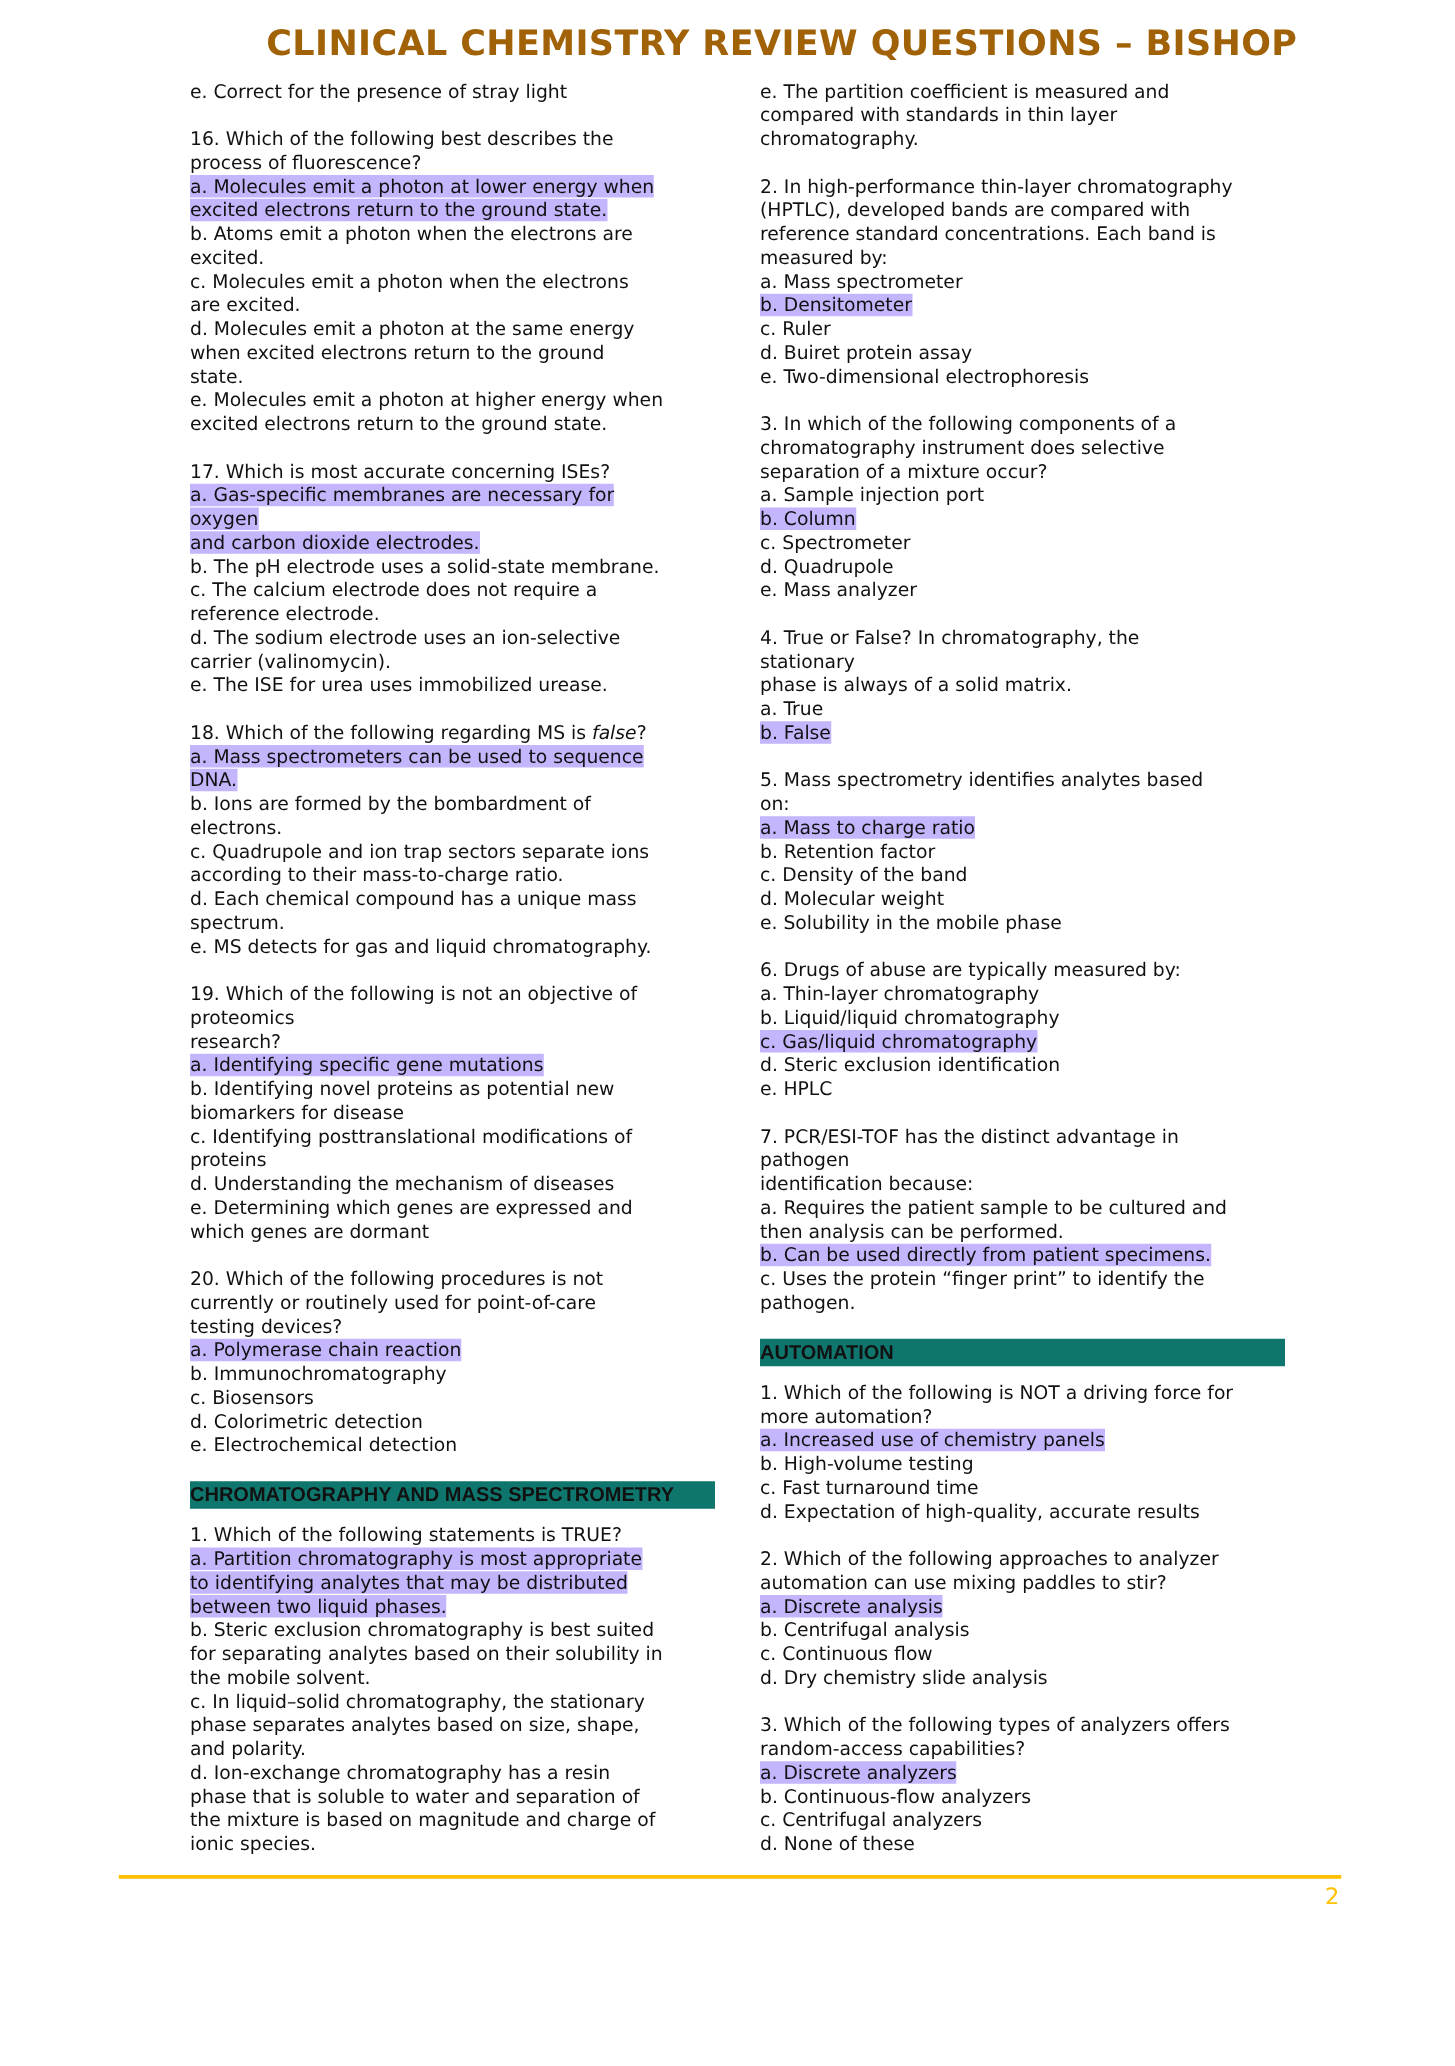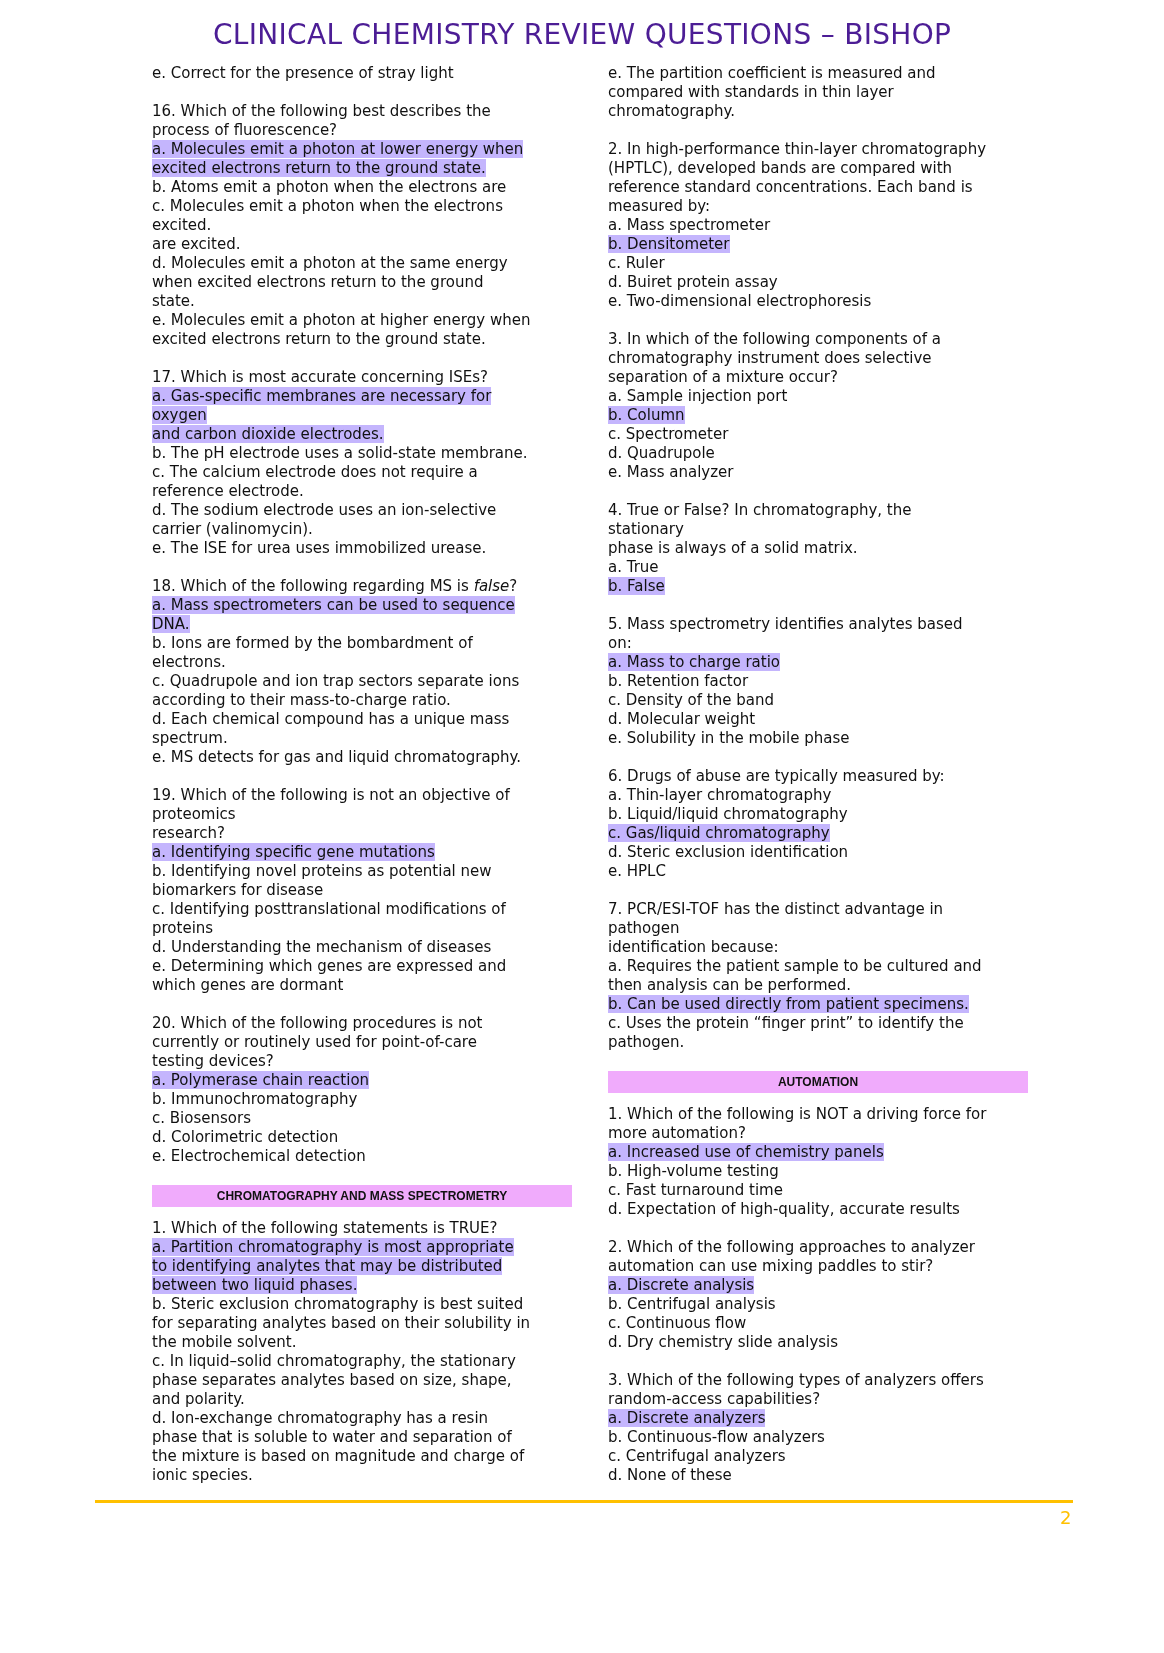--- a/index.html
+++ b/index.html
@@ -1,28 +1,28 @@
 <!DOCTYPE html>
 <html><head>
   <meta charset="utf-8">
   <style>
     html, body { margin: 0; padding: 0; background: #ffffff; }
     body { width: 1164px; height: 1653px; position: relative; overflow: hidden;
            font-family: "DejaVu Sans", sans-serif; color: #111; }
-    .title { position: absolute; left: 213px; top: 18px; font-size: 28px; font-weight: normal;
-             color: #4c1d95; letter-spacing: 0.3px; white-space: nowrap;
+    .title { position: absolute; left: 213px; top: 18px; font-size: 28px; font-weight: bold;
+             color: #a16207; letter-spacing: 0.3px; white-space: nowrap;
              font-family: "DejaVu Sans", sans-serif; text-align: right; }
     .col { position: absolute; top: 64px; font-size: 15px; line-height: 19px; }
     .col.left { left: 152px; width: 420px; }
     .col.right { left: 608px; width: 420px; }
     .q { margin: 0 0 19px 0; }
     .line { display: block; }
     .hl { background: #c4b5fd; }
-    .section { background: #f0abfc; color: #111; font-weight: bold; text-align: center;
-               font-size: 12px; height: 22px; line-height: 23px; margin: 0 0 12px 0;
+    .section { background: #0f766e; color: #111; font-weight: bold; text-align: left;
+               font-size: 16px; height: 22px; line-height: 23px; margin: 0 0 12px 0;
                font-family: "Liberation Sans", sans-serif; }
     .footer-line { position: absolute; left: 95px; top: 1500px; width: 978px; height: 3px; background: #ffc000; }
     .page-num { position: absolute; left: 1060px; top: 1507px; font-size: 18px; color: #ffc000; }
     em { font-style: italic; }
   </style>
 </head>
 <body>
 
 <div class="title">CLINICAL CHEMISTRY REVIEW QUESTIONS – BISHOP</div>
 
@@ -30,22 +30,22 @@
   <div class="q">
     <span class="line">e. Correct for the presence of stray light</span>
   </div>
 
   <div class="q">
     <span class="line">16. Which of the following best describes the</span>
     <span class="line">process of fluorescence?</span>
     <span class="line"><span class="hl">a. Molecules emit a photon at lower energy when </span></span>
     <span class="line"><span class="hl">excited electrons return to the ground state.</span></span>
     <span class="line">b. Atoms emit a photon when the electrons are</span>
+    <span class="line">excited.</span>
     <span class="line">c. Molecules emit a photon when the electrons</span>
-    <span class="line">excited.</span>
     <span class="line">are excited.</span>
     <span class="line">d. Molecules emit a photon at the same energy</span>
     <span class="line">when excited electrons return to the ground</span>
     <span class="line">state.</span>
     <span class="line">e. Molecules emit a photon at higher energy when</span>
     <span class="line">excited electrons return to the ground state.</span>
   </div>
 
   <div class="q">
     <span class="line">17. Which is most accurate concerning ISEs?</span>

